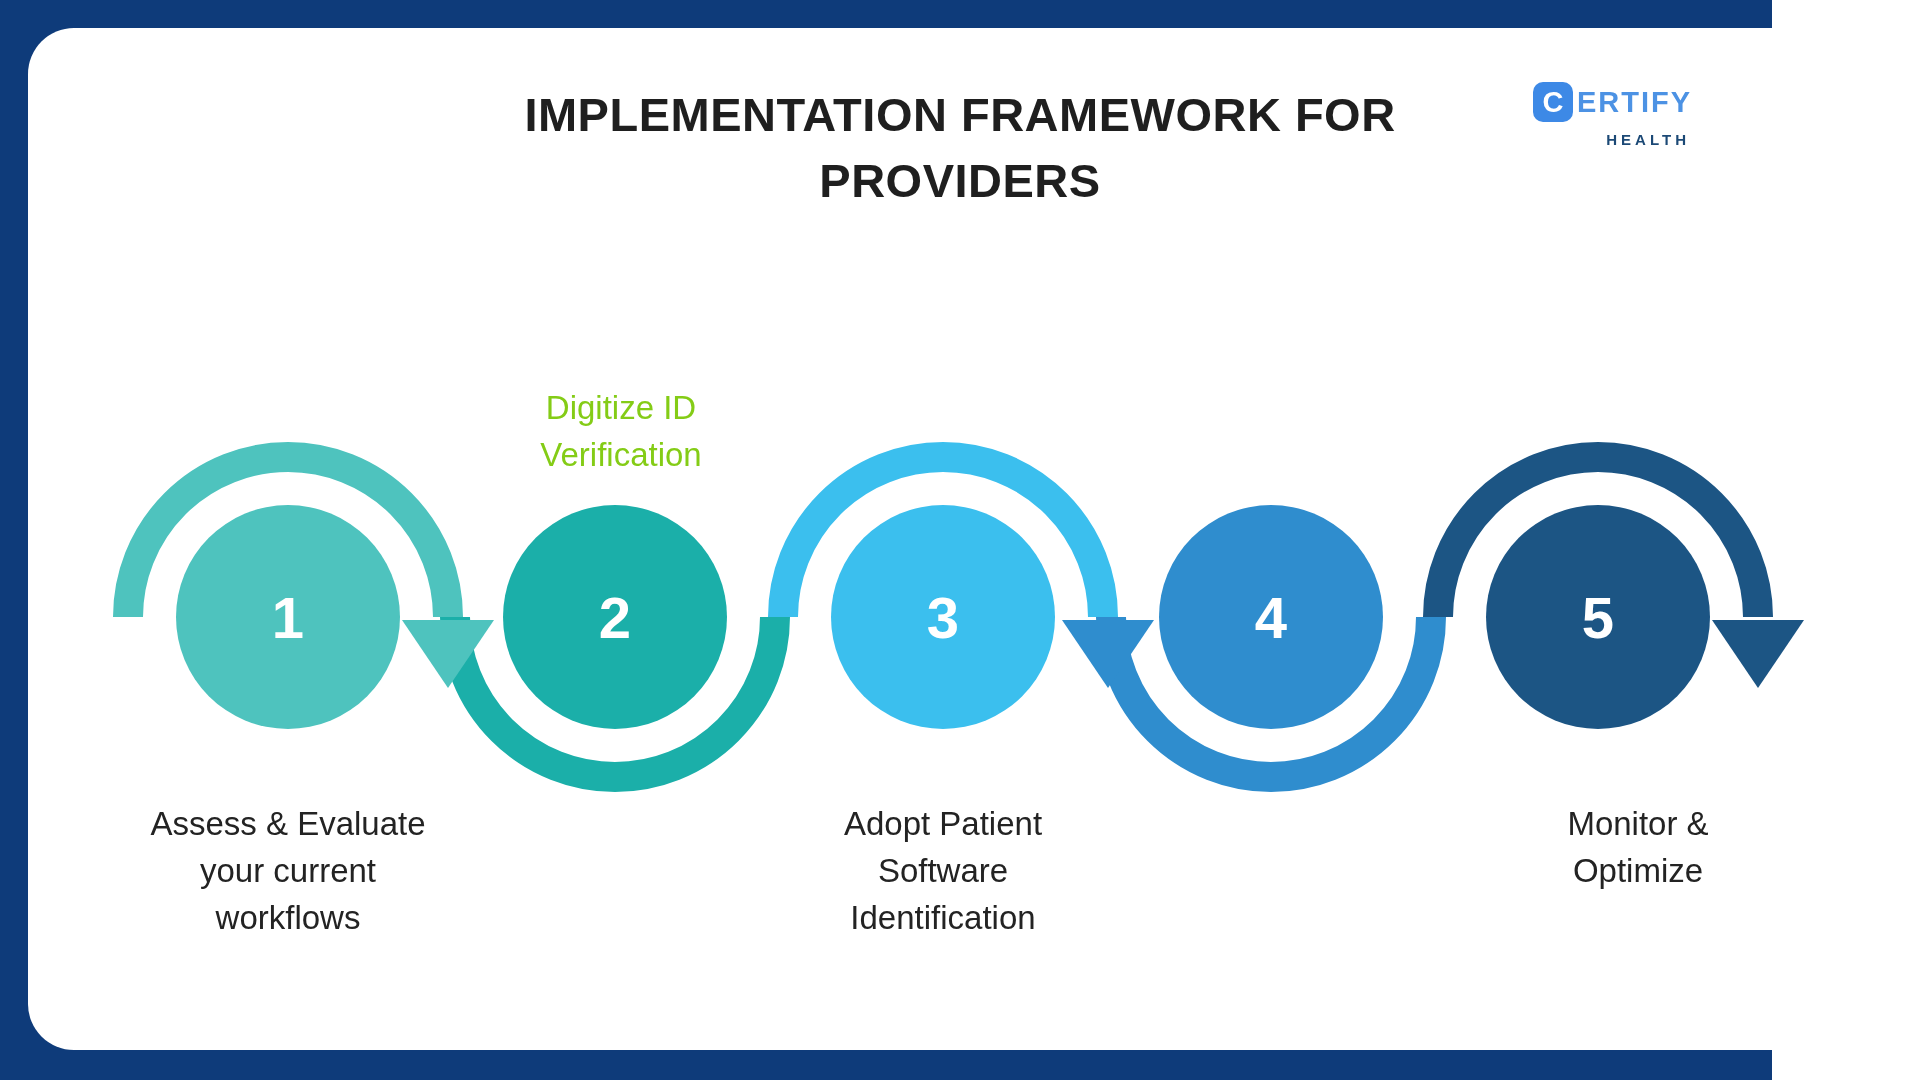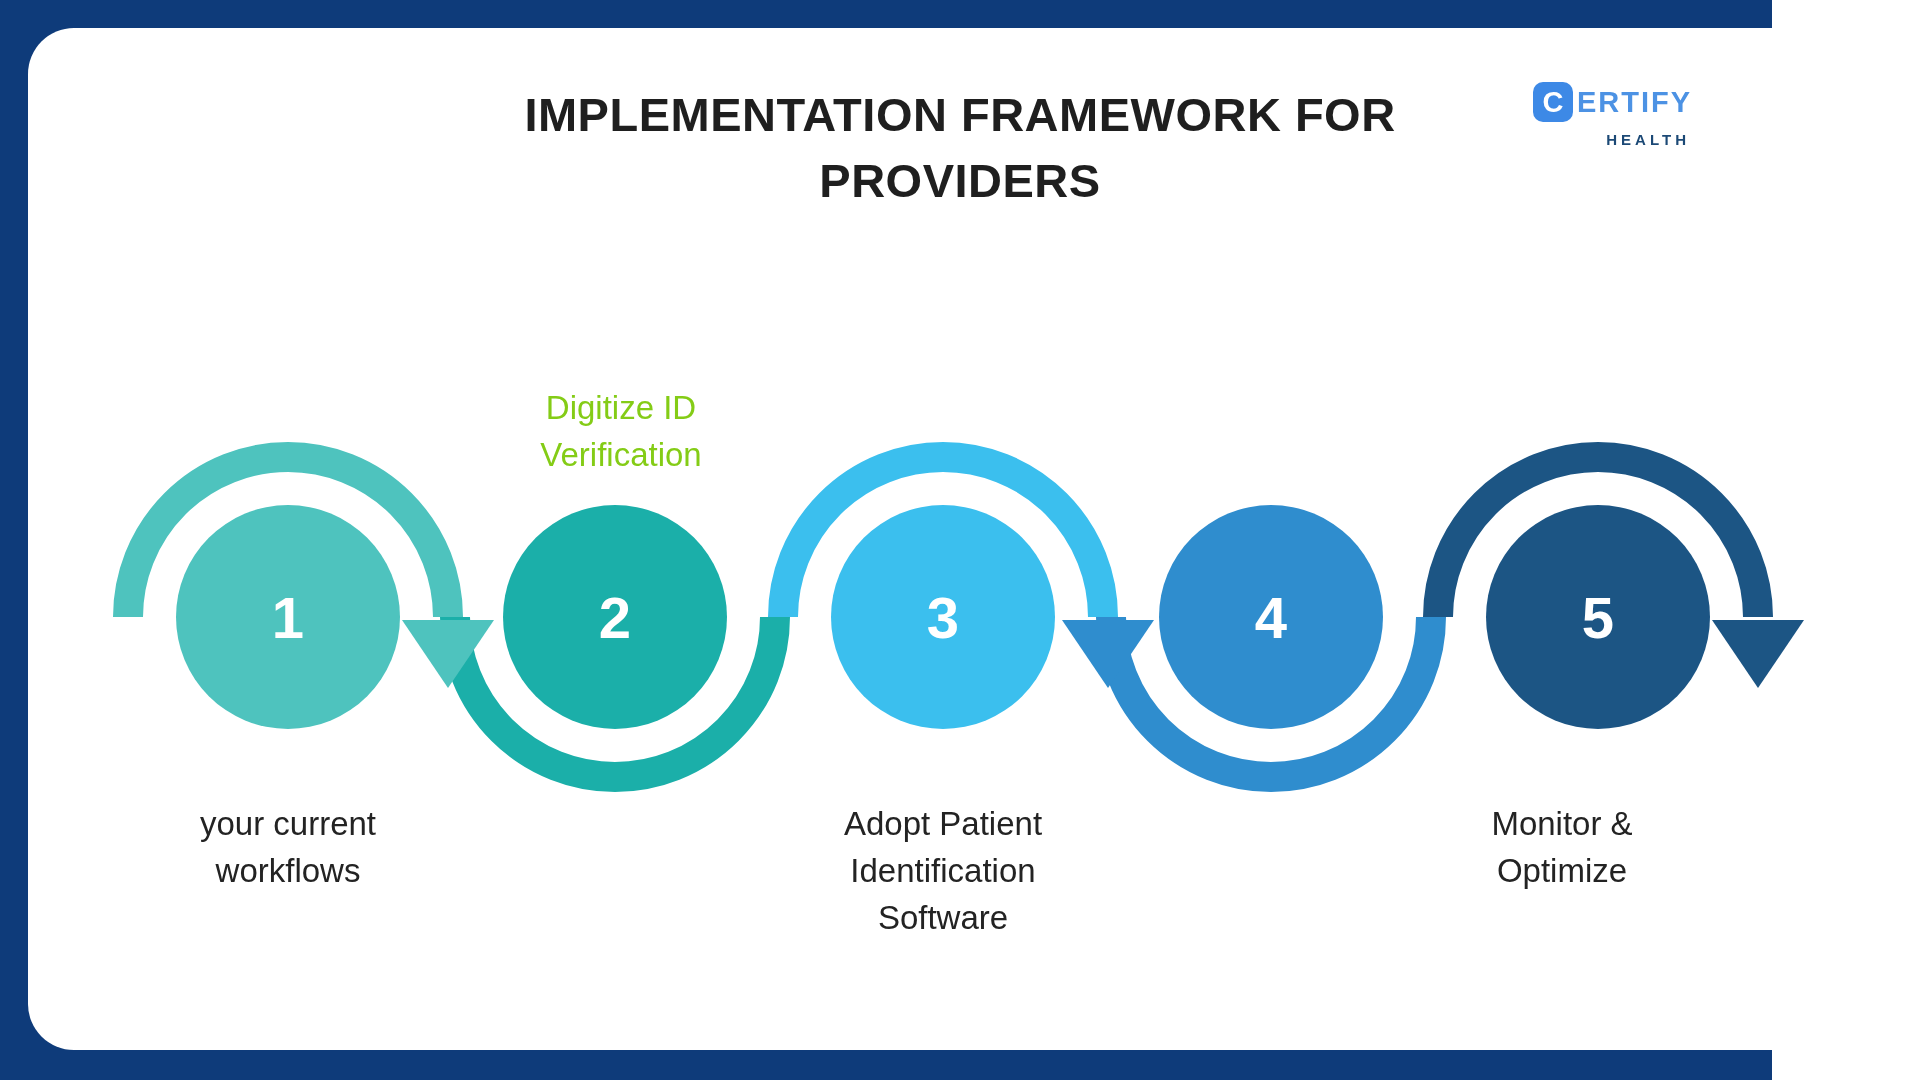--- a/index.html
+++ b/index.html
@@ -70,33 +70,34 @@
     <circle cx="1598" cy="617" r="112" fill="#1C5584"></circle>
 
     <text class="num" x="288" y="638" text-anchor="middle">1</text>
     <text class="num" x="615" y="638" text-anchor="middle">2</text>
     <text class="num" x="943" y="638" text-anchor="middle">3</text>
     <text class="num" x="1271" y="638" text-anchor="middle">4</text>
     <text class="num" x="1598" y="638" text-anchor="middle">5</text>
   </svg>
 
   <div class="step-label" style="left: 88px; top: 800px; color: rgb(35, 35, 35);">
+    <div>Assess &amp; Evaluate</div>
     <div>your current</div>
     <div>workflows</div>
   </div>
 
   <div class="step-label" style="left: 421px; top: 384px; color: #84cc16;">
     <div>Digitize ID</div>
     <div>Verification</div>
   </div>
 
   <div class="step-label" style="left: 743px; top: 800px; color: rgb(35, 35, 35);">
     <div>Adopt Patient</div>
+    <div>Software</div>
     <div>Identification</div>
-    <div>Software</div>
   </div>
 
 
-  <div class="step-label" style="left: 1362px; top: 800px; color: rgb(35, 35, 35);">
+  <div class="step-label" style="left: 1438px; top: 800px; color: rgb(35, 35, 35);">
     <div>Monitor &amp;</div>
     <div>Optimize</div>
   </div>
 </div>
 
 </body></html>

